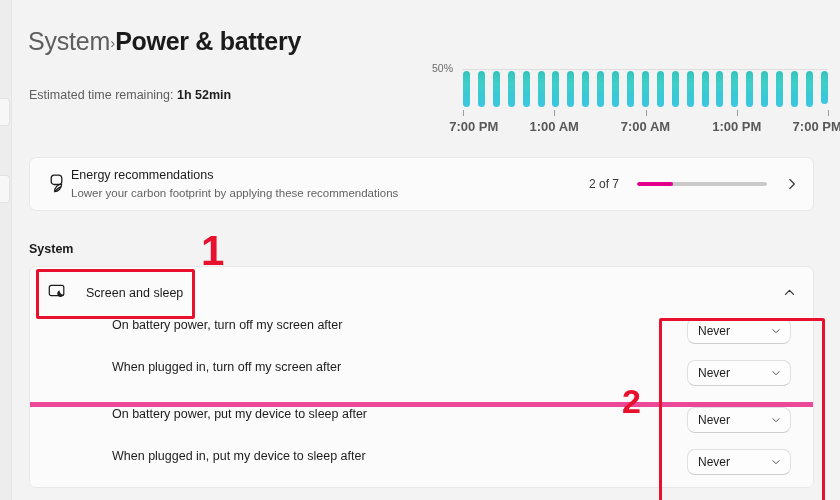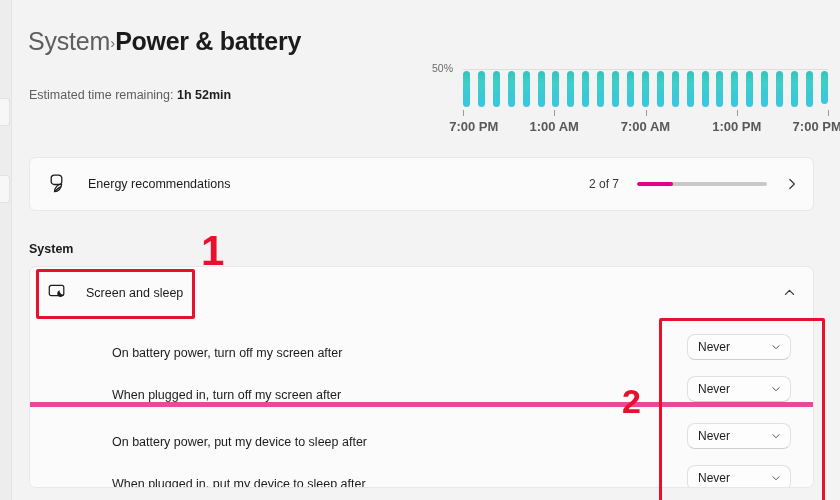--- a/index.html
+++ b/index.html
@@ -154,21 +154,20 @@
     display: flex;
     align-items: center;
   }
   .energy-icon {
     margin-left: 17px;
     width: 24px; height: 24px;
     flex: 0 0 24px;
     color: #1d1d1d;
   }
   .energy-text {
-    margin-left: 17px;
     flex: 1 1 auto;
     min-width: 0;
   }
   .energy-title {
     font-size: 12.5px;
     color: #1b1b1b;
     line-height: 1.35;
   }
   .energy-sub {
     font-size: 11.5px;
@@ -242,21 +241,21 @@
   .expander-chev {
     position: absolute;
     right: 17px;
     width: 13px; height: 13px;
     color: #333;
   }
   .setting-row {
     position: relative;
     height: 42px;
     display: flex;
-    align-items: flex-end;
+    align-items: flex-start;
     background: #fbfbfb;
   }
   .setting-row.topsep {
     border-top: 5px solid #ec4899;
   }
   .setting-label {
     margin-left: 82px;
     font-size: 12.5px;
     color: #1c1c1c;
     flex: 1 1 auto;
@@ -377,20 +376,21 @@
   <div class="card energy-card">
     <div class="energy-icon">
       <svg viewBox="0 0 24 24" width="24" height="24" fill="none" stroke="currentColor" stroke-width="1.3">
         <path d="M4.2 6.2a3 3 0 0 1 3-3h4.6a3 3 0 0 1 3 3v3.3a3 3 0 0 1-3 3H7.2a3 3 0 0 1-3-3z"></path>
         <path d="M7.6 19.6c0-4.1 3.1-7.4 7-7.4-0.2 4.1-3.2 7.4-7 7.4z"></path>
         <path d="M7.6 19.6c1.7-2.2 3.9-3.9 6.4-5"></path>
       </svg>
     </div>
     <div class="energy-text">
       <div class="energy-title">Energy recommendations</div>
+      <div class="energy-sub">Lower your carbon footprint by applying these recommendations</div>
     </div>
     <div class="energy-right">
       <span class="energy-count">2 of 7</span>
       <div class="progress-track">
         <div class="progress-fill" id="progress-fill" style="width: 28%;"></div>
       </div>
       <span class="chev-right">
         <svg viewBox="0 0 16 16" width="14" height="14" fill="none" stroke="currentColor" stroke-width="1.4" stroke-linecap="round" stroke-linejoin="round">
           <polyline points="5.5,2.8 10.7,8 5.5,13.2"></polyline>
         </svg>

